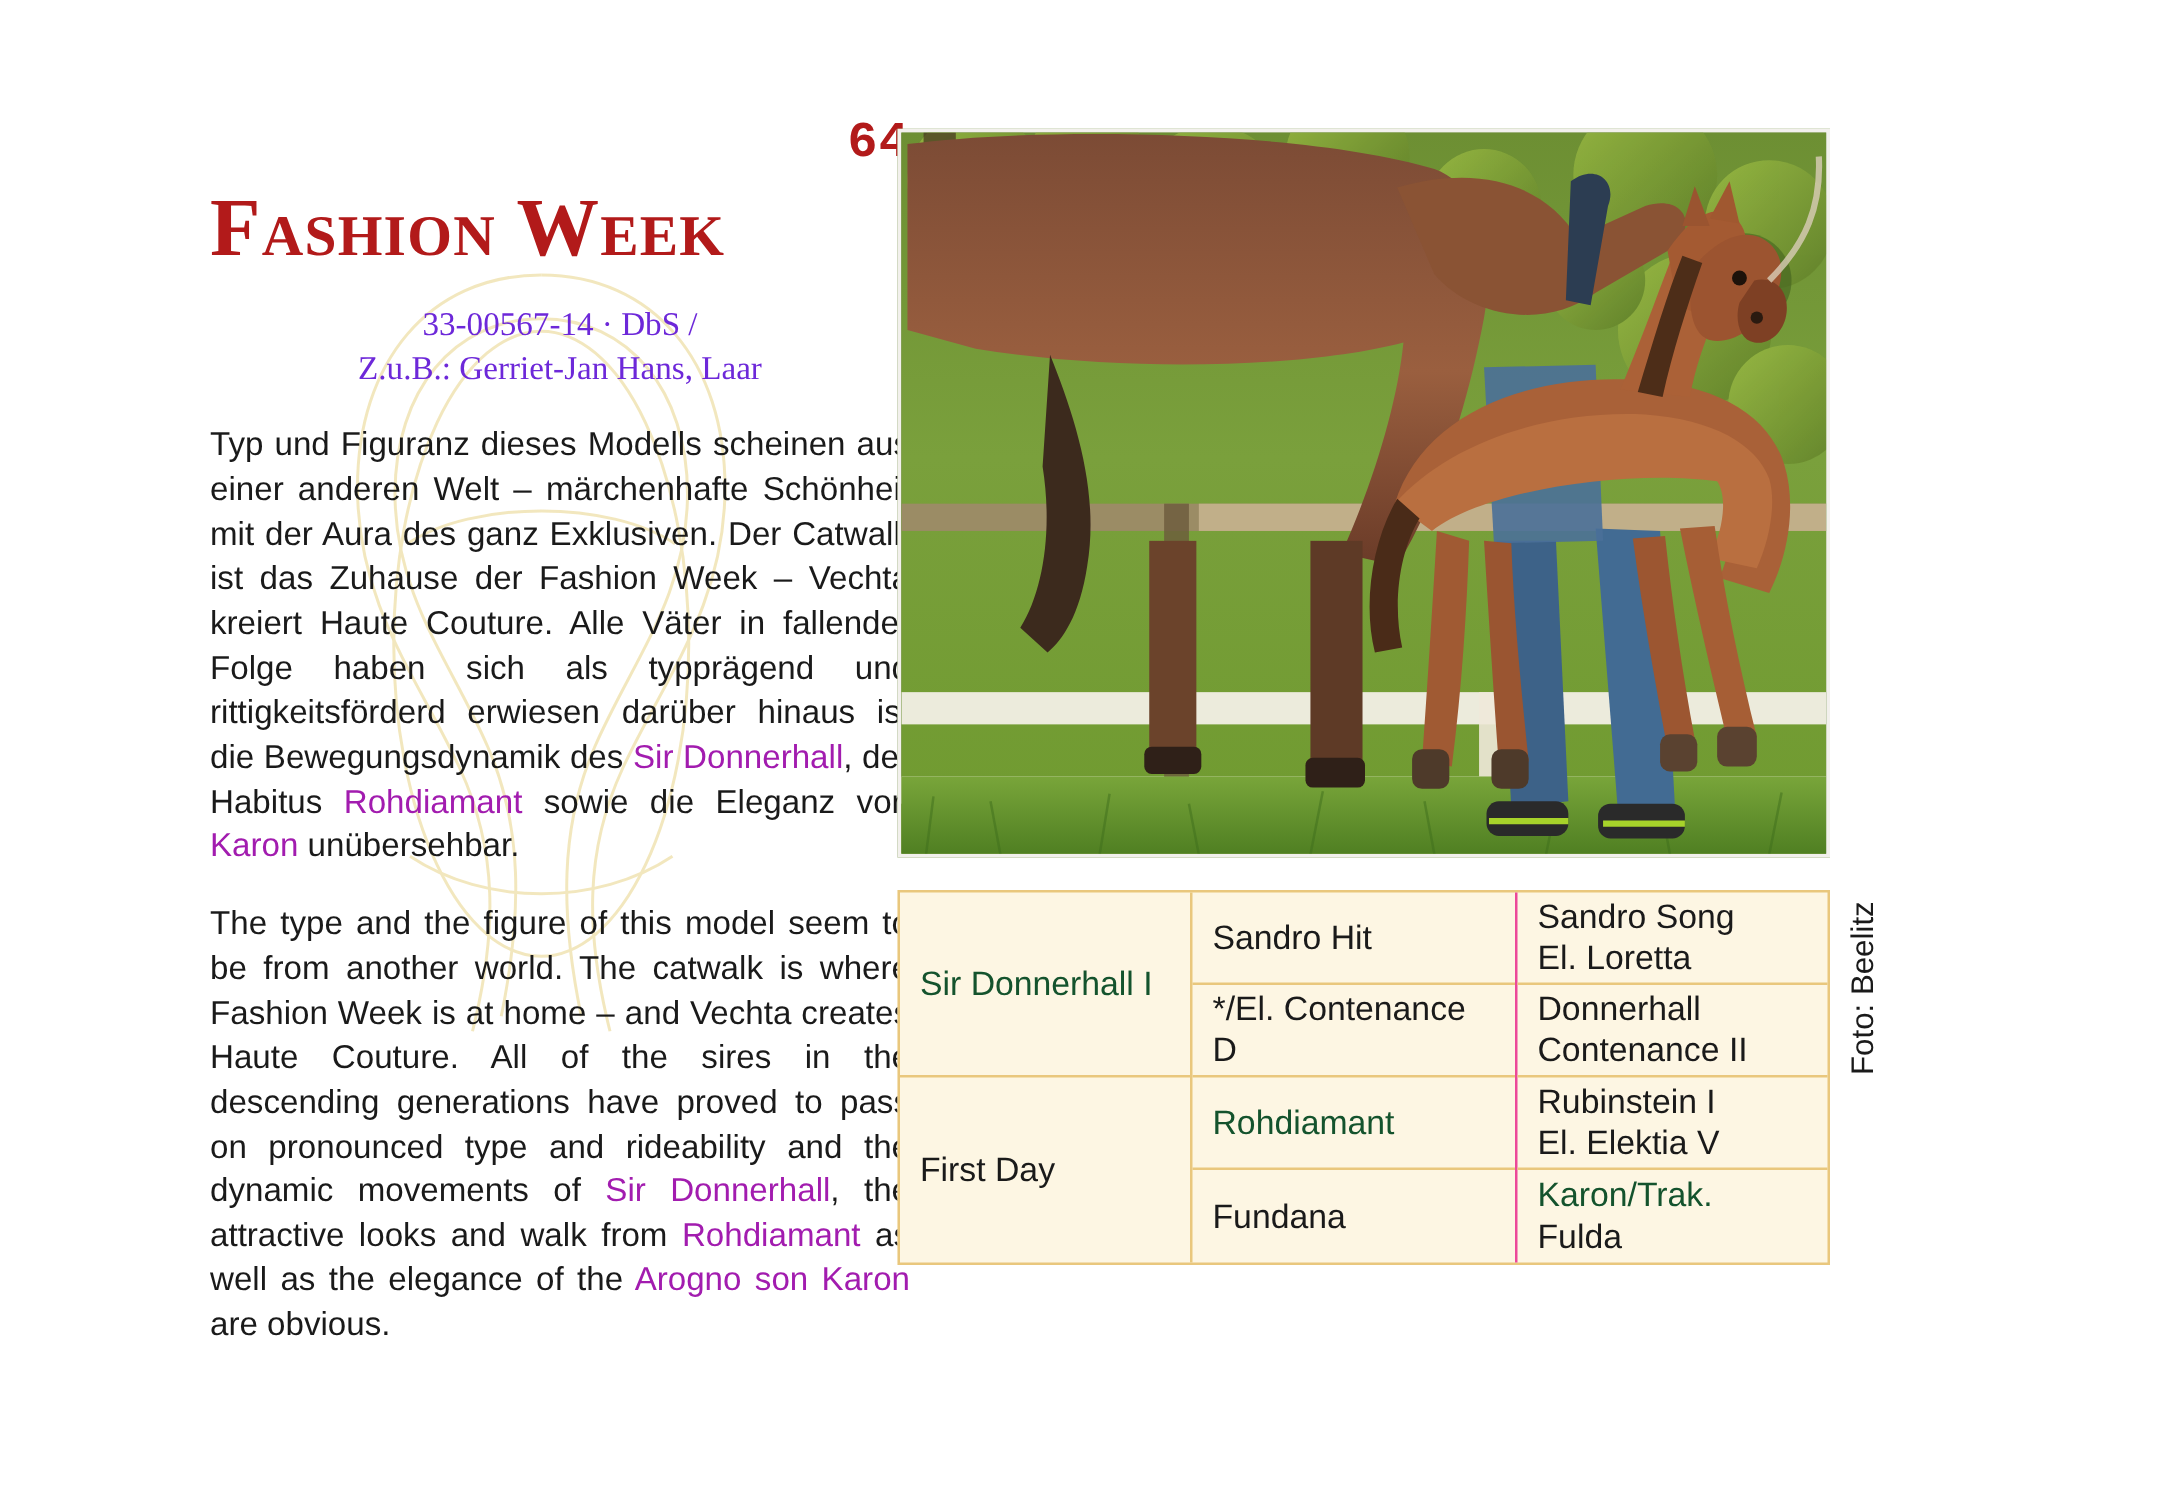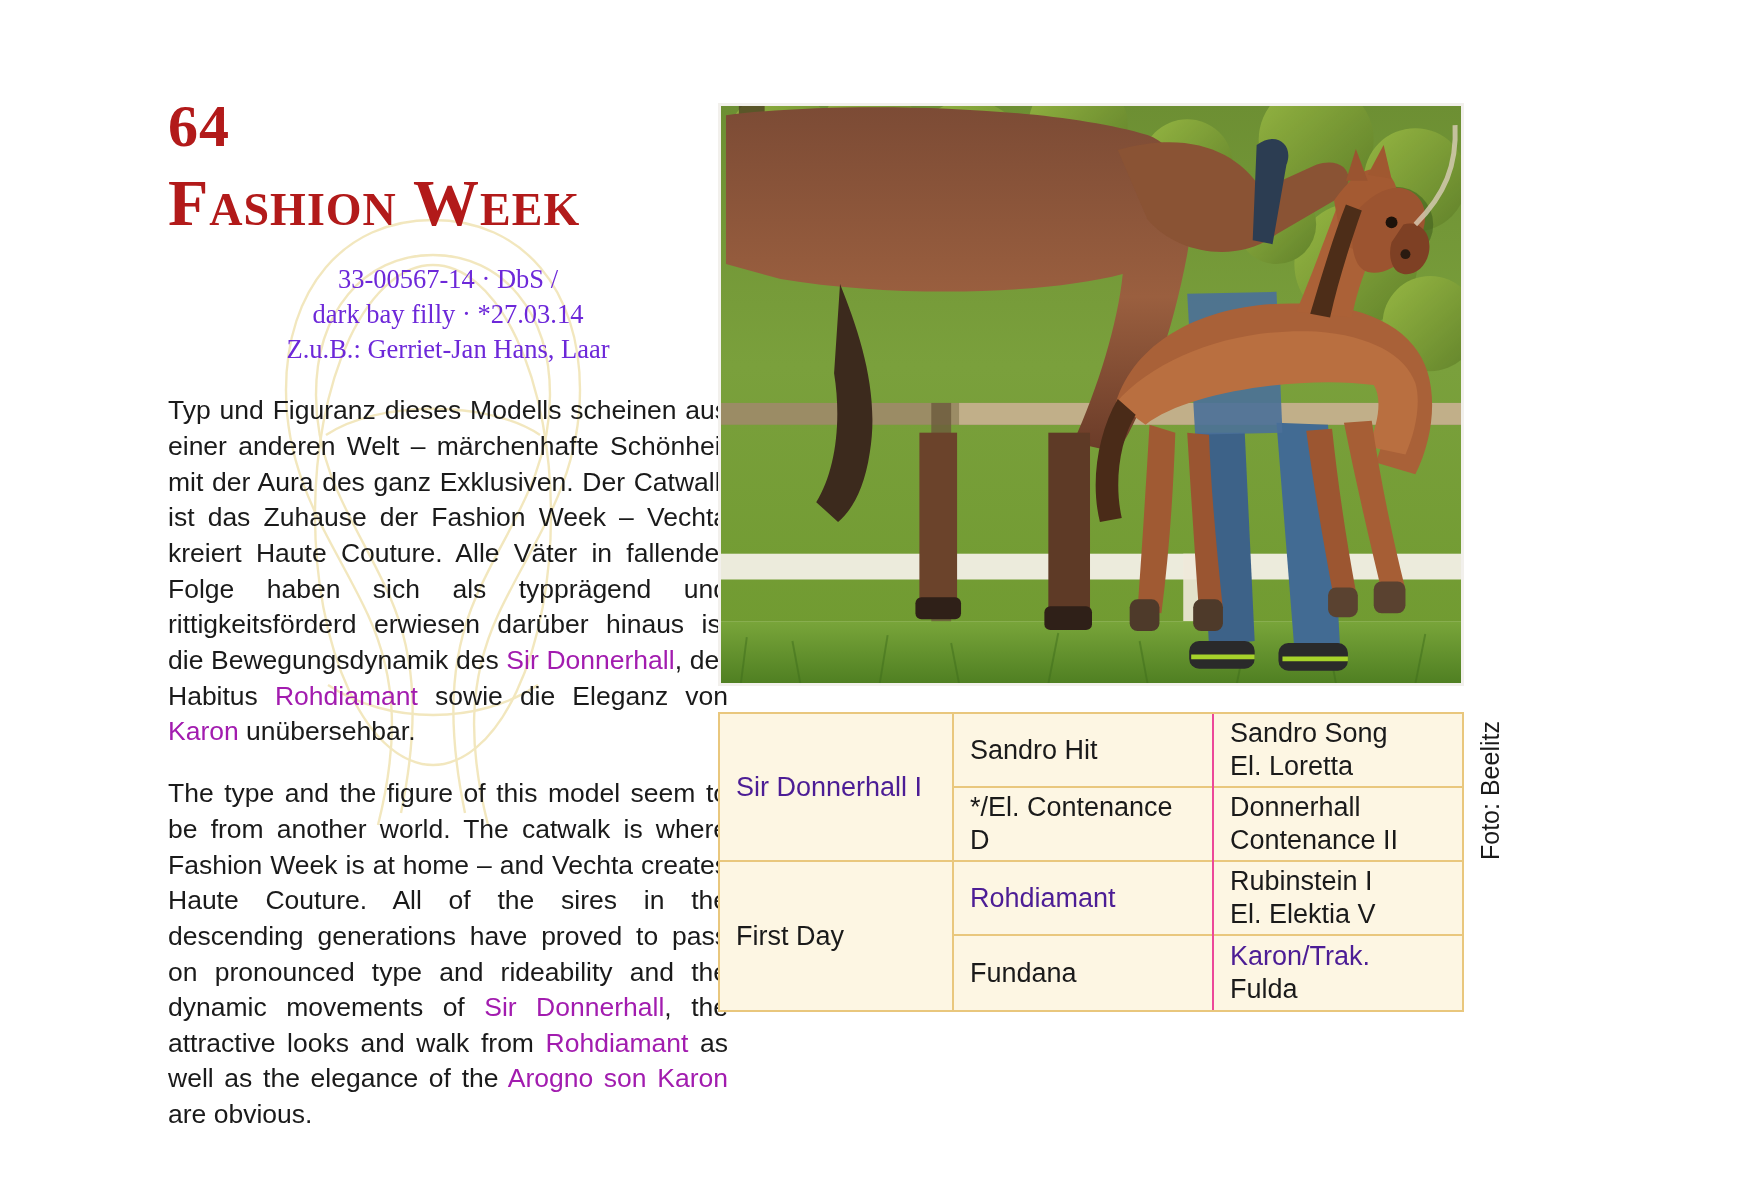--- a/index.html
+++ b/index.html
@@ -35,25 +35,25 @@
   }
 
   
   .left-col {
     position: absolute;
     left: 168px;
     top: 96px;
     width: 560px;
   }
   .lot-number {
-    font-family: Liberation Serif, serif;
-    font-size: 60px;
+    font-family: Liberation Mono, monospace;
+    font-size: 40px;
     font-weight: bold;
     color: #b21a1a;
-    text-align: left;
+    text-align: right;
     line-height: 1;
     margin: 0 0 14px 0;
     letter-spacing: 1px;
   }
   .horse-name {
     font-family: "Liberation Serif", serif;
     font-size: 66px;
     font-weight: bold;
     color: #b21a1a;
     text-align: left;
@@ -134,21 +134,21 @@
     justify-content: center;
     padding: 0 16px;
     font-size: 27px;
     line-height: 1.22;
     color: #1a1a1a;
     box-sizing: border-box;
   }
   .h-1 { height: 50%; }
   .h-2 { height: 25%; }
   .bb { border-bottom: 2px solid #e9c77d; }
-  .red-name { color: #4c1d95; }
+  .red-name { color: #14532d; }
   .cell .line2 { display: block; }
 
   
   .photo-credit {
     position: absolute;
     left: 1476px;
     top: 860px;
     font-size: 25px;
     color: #1a1a1a;
     transform: rotate(-90deg);
@@ -172,21 +172,20 @@
       <path d="M70 500 C 130 540 220 540 280 500"></path>
     </g>
   </svg>
 
   <div class="left-col">
     <div class="lot-number">64</div>
     <div class="horse-name">Fashion Week</div>
 
     <div class="ident">
       <div>33-00567-14 · DbS /</div>
-      <div>dark bay filly · *27.03.14</div>
       <div>Z.u.B.: Gerriet-Jan Hans, Laar</div>
     </div>
 
     <p class="body-text"><span>Typ und Figuranz dieses Modells scheinen aus einer anderen Welt – märchenhafte Schönheit mit der Aura des ganz Exklusiven. Der Catwalk ist das Zuhause der Fashion Week – Vechta kreiert Haute Couture. Alle Väter in fallender Folge haben sich als typprägend und rittigkeitsförderd erwiesen darüber hinaus ist die Bewegungsdynamik des </span><span class="hl">Sir Donnerhall</span><span>, der Habitus </span><span class="hl">Rohdiamant</span><span> sowie die Eleganz von </span><span class="hl">Karon</span><span> unübersehbar.</span></p>
 
     <p class="body-text"><span>The type and the figure of this model seem to be from another world. The catwalk is where Fashion Week is at home – and Vechta creates Haute Couture. All of the sires in the descending generations have proved to pass on pronounced type and rideability and the dynamic movements of </span><span class="hl">Sir Donnerhall</span><span>, the attractive looks and walk from </span><span class="hl">Rohdiamant</span><span> as well as the elegance of the </span><span class="hl">Arogno son Karon</span><span> are obvious.</span></p>
   </div>
 
   <div class="photo-frame">
     <svg class="photo-svg" viewBox="0 0 746 583" preserveAspectRatio="xMidYMid slice" xmlns="http://www.w3.org/2000/svg">

